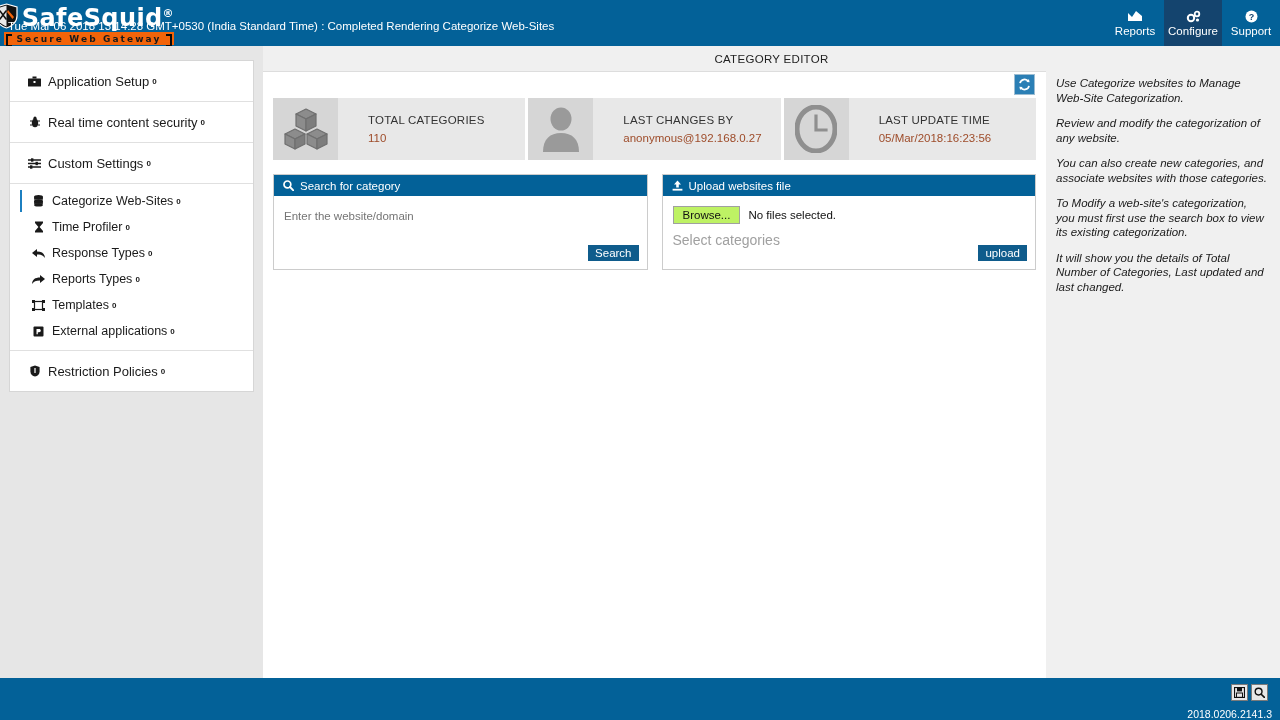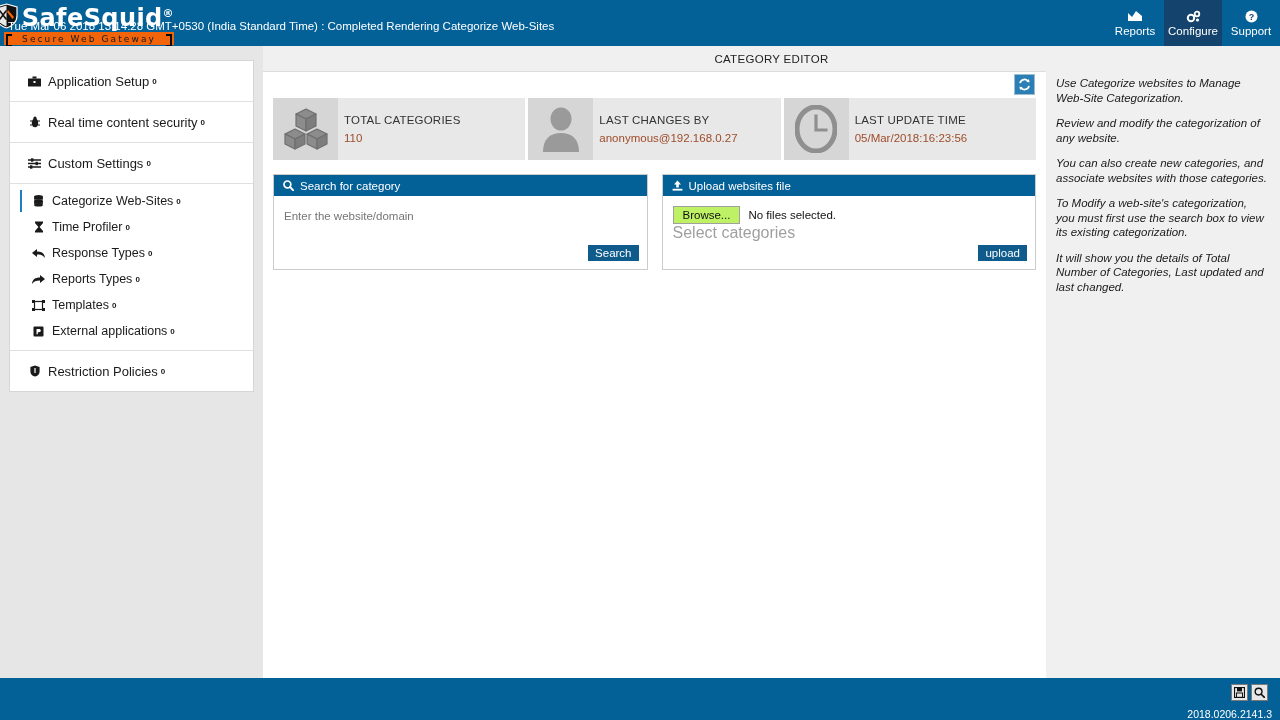--- a/index.html
+++ b/index.html
@@ -25,21 +25,21 @@
     letter-spacing: 0.4px; line-height: 26px; white-space: nowrap;
   }
   .logo-text sup { font-size: 11px; vertical-align: super; }
   .logo-tag {
     margin-top: 1px; height: 13px; background: #f2640a;
     display: flex; align-items: center; justify-content: center;
     position: relative;
   }
   .logo-tag span {
     font-family: "DejaVu Sans", sans-serif;
-    font-size: 9px; font-weight: normal; color: #1a1a1a;
+    font-size: 9px; font-weight: bold; color: #1a1a1a;
     letter-spacing: 2.1px; white-space: nowrap;
   }
   .logo-tag:before, .logo-tag:after {
     content: ""; position: absolute; top: 2px; width: 4px; height: 9px;
     border: 2px solid #0a0a0a; border-left: none;
   }
   .logo-tag:before { left: 2px; transform: scaleX(-1); }
   .logo-tag:after { right: 2px; }
 
   .nav { position: absolute; right: 0; top: 0; height: 46px; display: flex; }
@@ -108,21 +108,21 @@
   .cards { display: flex; gap: 3px; padding: 0 10px; }
   .card {
     flex: 1 1 0; height: 62px; background: #e8e8e8;
     display: flex; align-items: stretch; overflow: hidden;
   }
   .card-ico {
     width: 65px; flex: 0 0 65px; background: #d6d6d6;
     display: flex; align-items: center; justify-content: center;
   }
   .card-body {
-    flex: 1; padding-left: 6px; display: flex; flex-direction: column;
+    flex: 1; padding-left: 30px; display: flex; flex-direction: column;
     justify-content: center; gap: 6px;
   }
   .card-title { font-size: 11.5px; color: #333333; letter-spacing: 0.2px; }
   .card-value { font-size: 11.5px; color: #9e4c2a; }
 
   .panels { display: flex; gap: 14px; padding: 14px 10px 0 10px; }
   .panel { flex: 1 1 0; border: 1px solid #cccccc; background: #ffffff; }
   .panel-head {
     height: 21px; background: #036198; color: #ffffff;
     display: flex; align-items: center; padding: 0 9px; gap: 6px;
@@ -140,21 +140,21 @@
     padding: 2px 7px; border: none; cursor: pointer;
     font-family: "Liberation Sans", sans-serif;
   }
   .file-row { display: flex; align-items: center; gap: 8px; }
   .browse-btn {
     font-size: 11.5px; padding: 2px 9px; background: #bef264;
     border: 1px solid #a0a0a0; color: #111111; cursor: pointer;
     font-family: Liberation Sans, sans-serif;
   }
   .file-status { font-size: 11.5px; color: #111111; }
-  .select-cat { font-size: 16px; color: #a0a0a0; }
+  .select-cat { font-size: 14px; color: #a0a0a0; margin-top: 8px; }
 
   
   .helpcol {
     position: absolute; left: 1046px; top: 68px; width: 234px; height: 610px;
     background: #f0f0f0; padding: 8px 12px 0 10px; font-style: italic;
   }
   .help-p {
     font-size: 11.5px; color: #1a1a1a; line-height: 14.5px;
     margin-bottom: 11px;
   }

